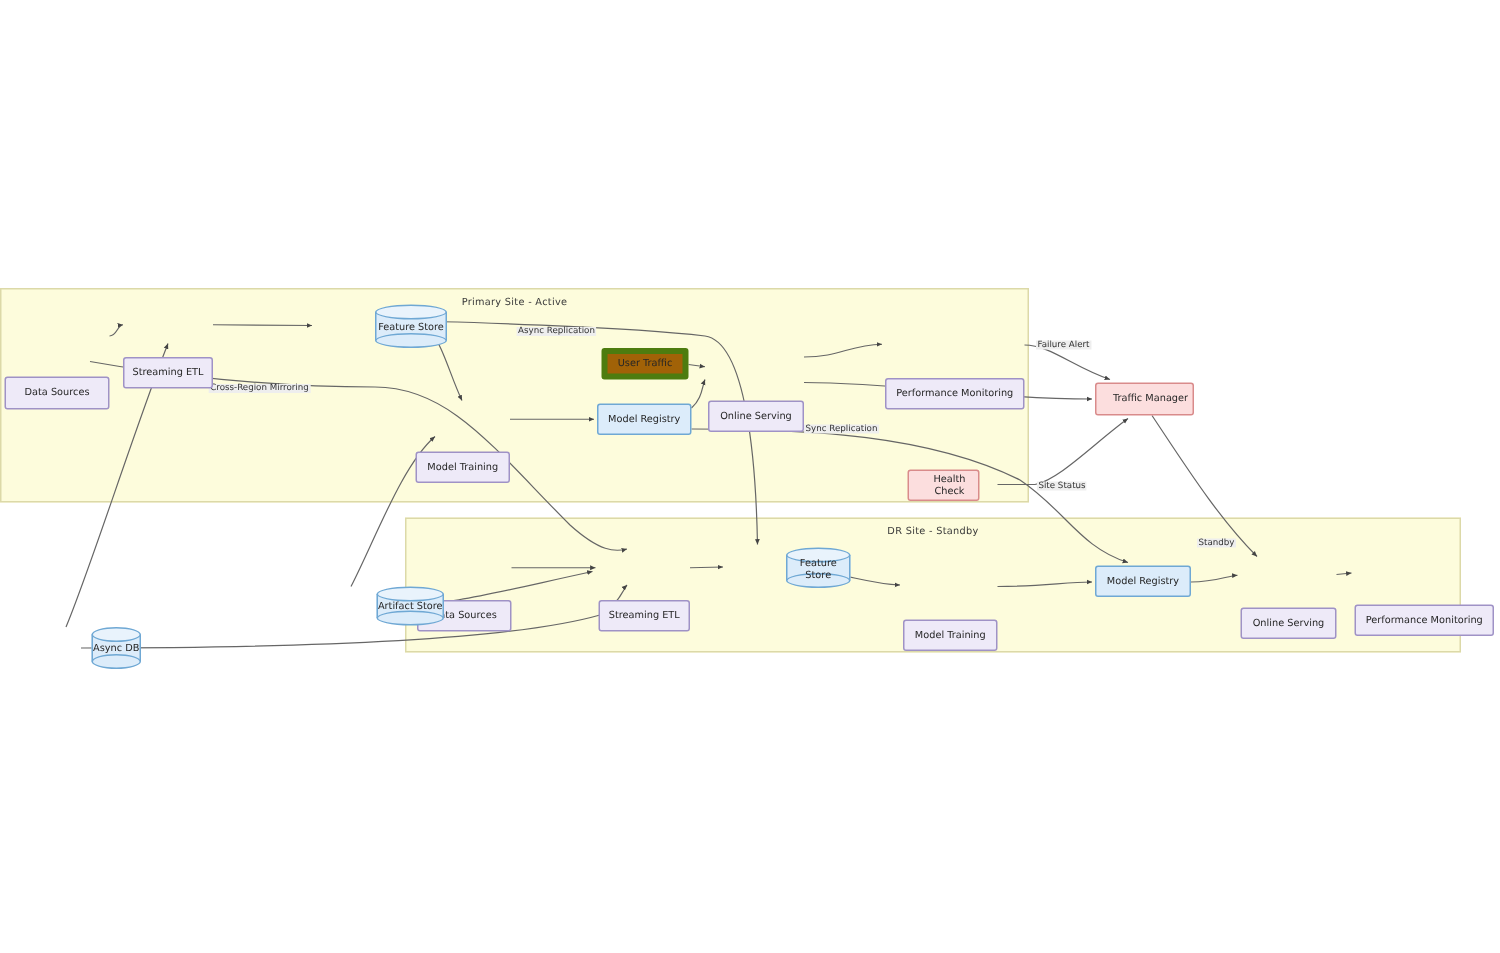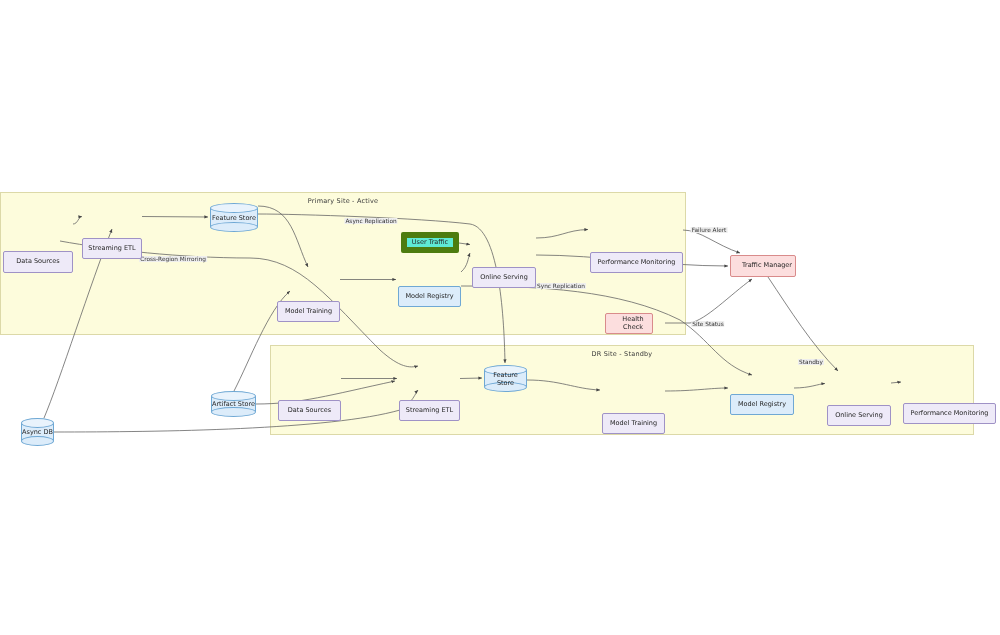--- a/index.html
+++ b/index.html
@@ -9,25 +9,25 @@
   svg#wires{position:absolute;left:0;top:0;width:1000px;height:635px;overflow:visible;}
 
   .cluster{position:absolute;background:#fdfcdc;border:1px solid #dcd9a8;box-sizing:border-box;}
   .cluster-label{position:absolute;top:4px;left:0;width:100%;text-align:center;
                  font-size:6.5px;color:#3a3a3a;letter-spacing:.2px;}
 
   .node{position:absolute;box-sizing:border-box;display:flex;align-items:center;
         justify-content:center;text-align:center;font-size:6.5px;color:#262626;
         border-radius:2px;line-height:1.15;padding:0 2px;}
   .n-lav{background:#eeeaf8;border:1px solid #9f92c6;margin-top:32px;}
-  .n-blue{background:#dcecfa;border:1px solid #6fa8d4;margin-top:17px;}
-  .n-green{background:#5eead4;border:6px solid #4d7c0f;}
+  .n-blue{background:#dcecfa;border:1px solid #6fa8d4;}
+  .n-green{background:#a16207;border:4px solid #4d7c0f;}
   .n-pink{background:#fcdede;border:1px solid #d98b8b;padding-left:10px;}
 
-  .cyl{position:absolute;box-sizing:border-box;}
+  .cyl{position:absolute;box-sizing:border-box;margin-left:40px;}
   .cyl .body{position:absolute;left:0;right:0;top:5px;bottom:5px;
              background:#dcecfa;border-left:1px solid #6fa8d4;border-right:1px solid #6fa8d4;}
   .cyl .top{position:absolute;left:0;right:0;top:0;height:10px;border-radius:50%;
             background:#e9f3fc;border:1px solid #6fa8d4;box-sizing:border-box;}
   .cyl .bot{position:absolute;left:0;right:0;bottom:0;height:10px;border-radius:50%;
             background:#dcecfa;border:1px solid #6fa8d4;box-sizing:border-box;}
   .cyl .cap{position:absolute;left:0;right:0;top:50%;transform:translateY(-50%);
             text-align:center;font-size:6.5px;color:#262626;z-index:3;}
 
   .elabel{position:absolute;font-size:5.8px;color:#333;background:#eeeeee;

